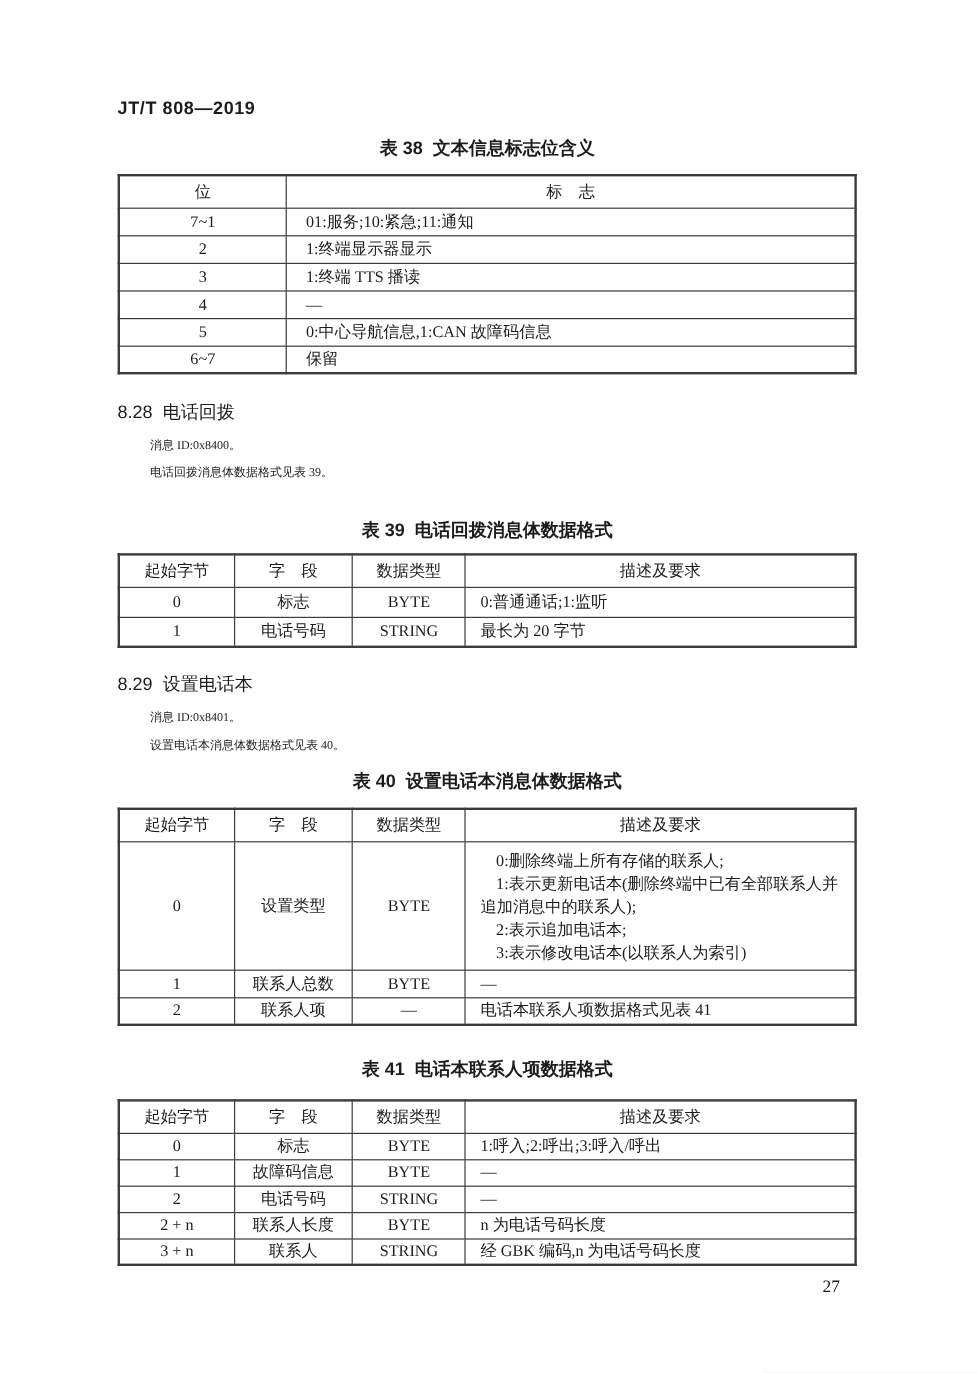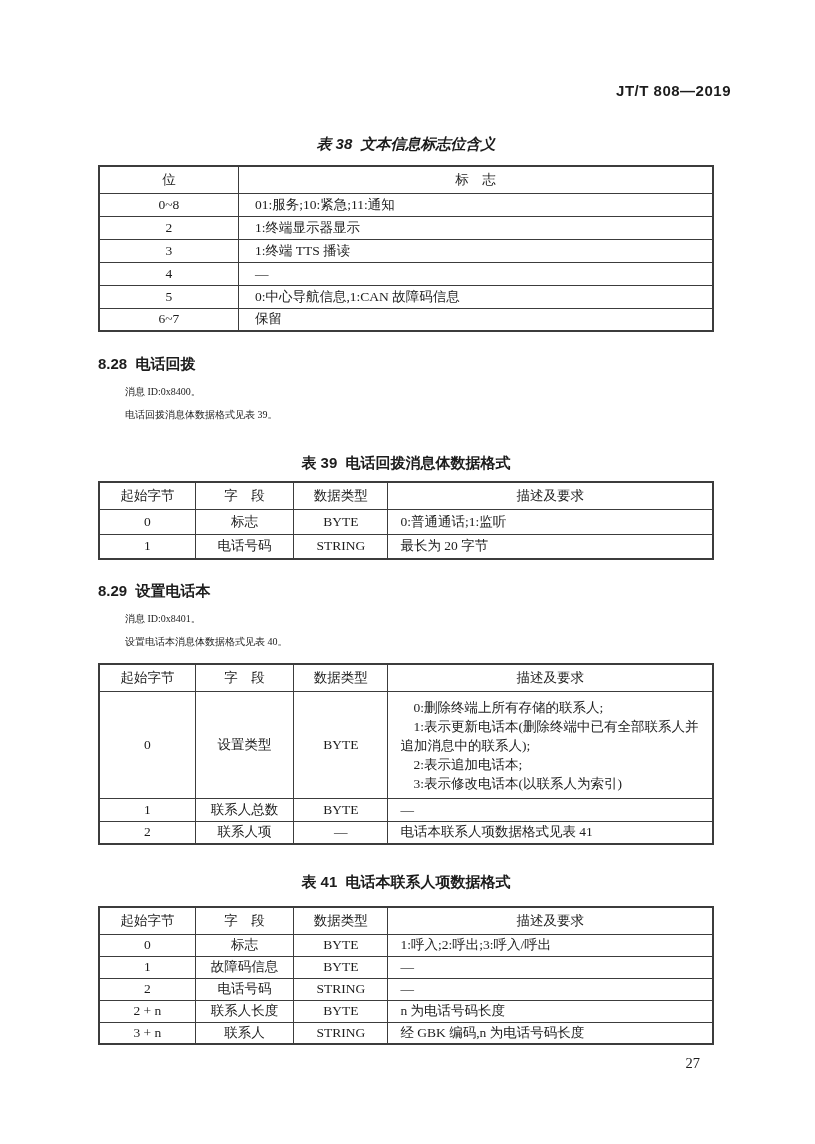--- a/index.html
+++ b/index.html
@@ -4,35 +4,35 @@
 <style>
   * { margin:0; padding:0; box-sizing:border-box; }
   body { background:#e8e8e8; }
   .page {
     width:815px; height:1144px; position:relative; background:#ffffff;
     font-family:"Liberation Serif","DejaVu Serif",serif; color:#1c1c1c;
     overflow:hidden;
   }
   .content { position:absolute; left:98px; top:0; width:616px; }
   .doc-header {
-    margin-top:83px; margin-right:-17px; text-align:right;
+    margin-top:83px; margin-right:-17px; 
     font-family:"Liberation Sans","DejaVu Sans",sans-serif;
     font-weight:bold; font-size:15px; line-height:16px; letter-spacing:0.5px;
   }
   .caption {
     text-align:center; font-weight:bold; font-size:15px; line-height:17px;
     font-family:"Liberation Sans","DejaVu Sans",sans-serif; white-space:pre;
   }
   .section-heading {
-    font-weight:bold; font-size:15px; line-height:17px;
+    font-weight:normal; font-size:15px; line-height:17px;
     font-family:"Liberation Sans","DejaVu Sans",sans-serif; white-space:pre;
     text-align:left;
   }
   .body-para { font-size:10px; line-height:17px; margin-left:27px; text-align:left; }
-  .cap38 { margin-top:36px;font-style:italic; }
+  .cap38 { margin-top:16px; }
   .tbl38 { margin-top:13px; }
   .h828  { margin-top:23px; }
   .p828a { margin-top:11px; }
   .p828b { margin-top:6px; }
   .cap39 { margin-top:31px; }
   .tbl39 { margin-top:10px; }
   .h829  { margin-top:22px; }
   .p829a { margin-top:11px; }
   .p829b { margin-top:6px; }
   .cap40 { margin-top:13px; }
@@ -75,21 +75,21 @@
           <col style="width:473px">
         </colgroup>
       <thead>
           <tr>
             <th>位</th>
             <th>标    志</th>
           </tr>
         </thead>
       <tbody>
           <tr>
-            <td>0~8</td>
+            <td>7~1</td>
             <td>01:服务;10:紧急;11:通知</td>
           </tr>
           <tr>
             <td>2</td>
             <td>1:终端显示器显示</td>
           </tr>
           <tr>
             <td>3</td>
             <td>1:终端 TTS 播读</td>
           </tr>
@@ -141,20 +141,21 @@
             <td>STRING</td>
             <td>最长为 20 字节</td>
           </tr>
         </tbody>
     </table>
 
     <div class="section-heading h829">8.29  设置电话本</div>
     <div class="body-para p829a">消息 ID:0x8401。</div>
     <div class="body-para p829b">设置电话本消息体数据格式见表 40。</div>
 
+    <div class="caption cap40">表 40  设置电话本消息体数据格式</div>
     <table class="t40 t4col tbl40">
       <colgroup>
           <col style="width:96px">
           <col style="width:98px">
           <col style="width:94px">
           <col style="width:324px">
         </colgroup>
       <thead>
           <tr>
             <th>起始字节</th>

